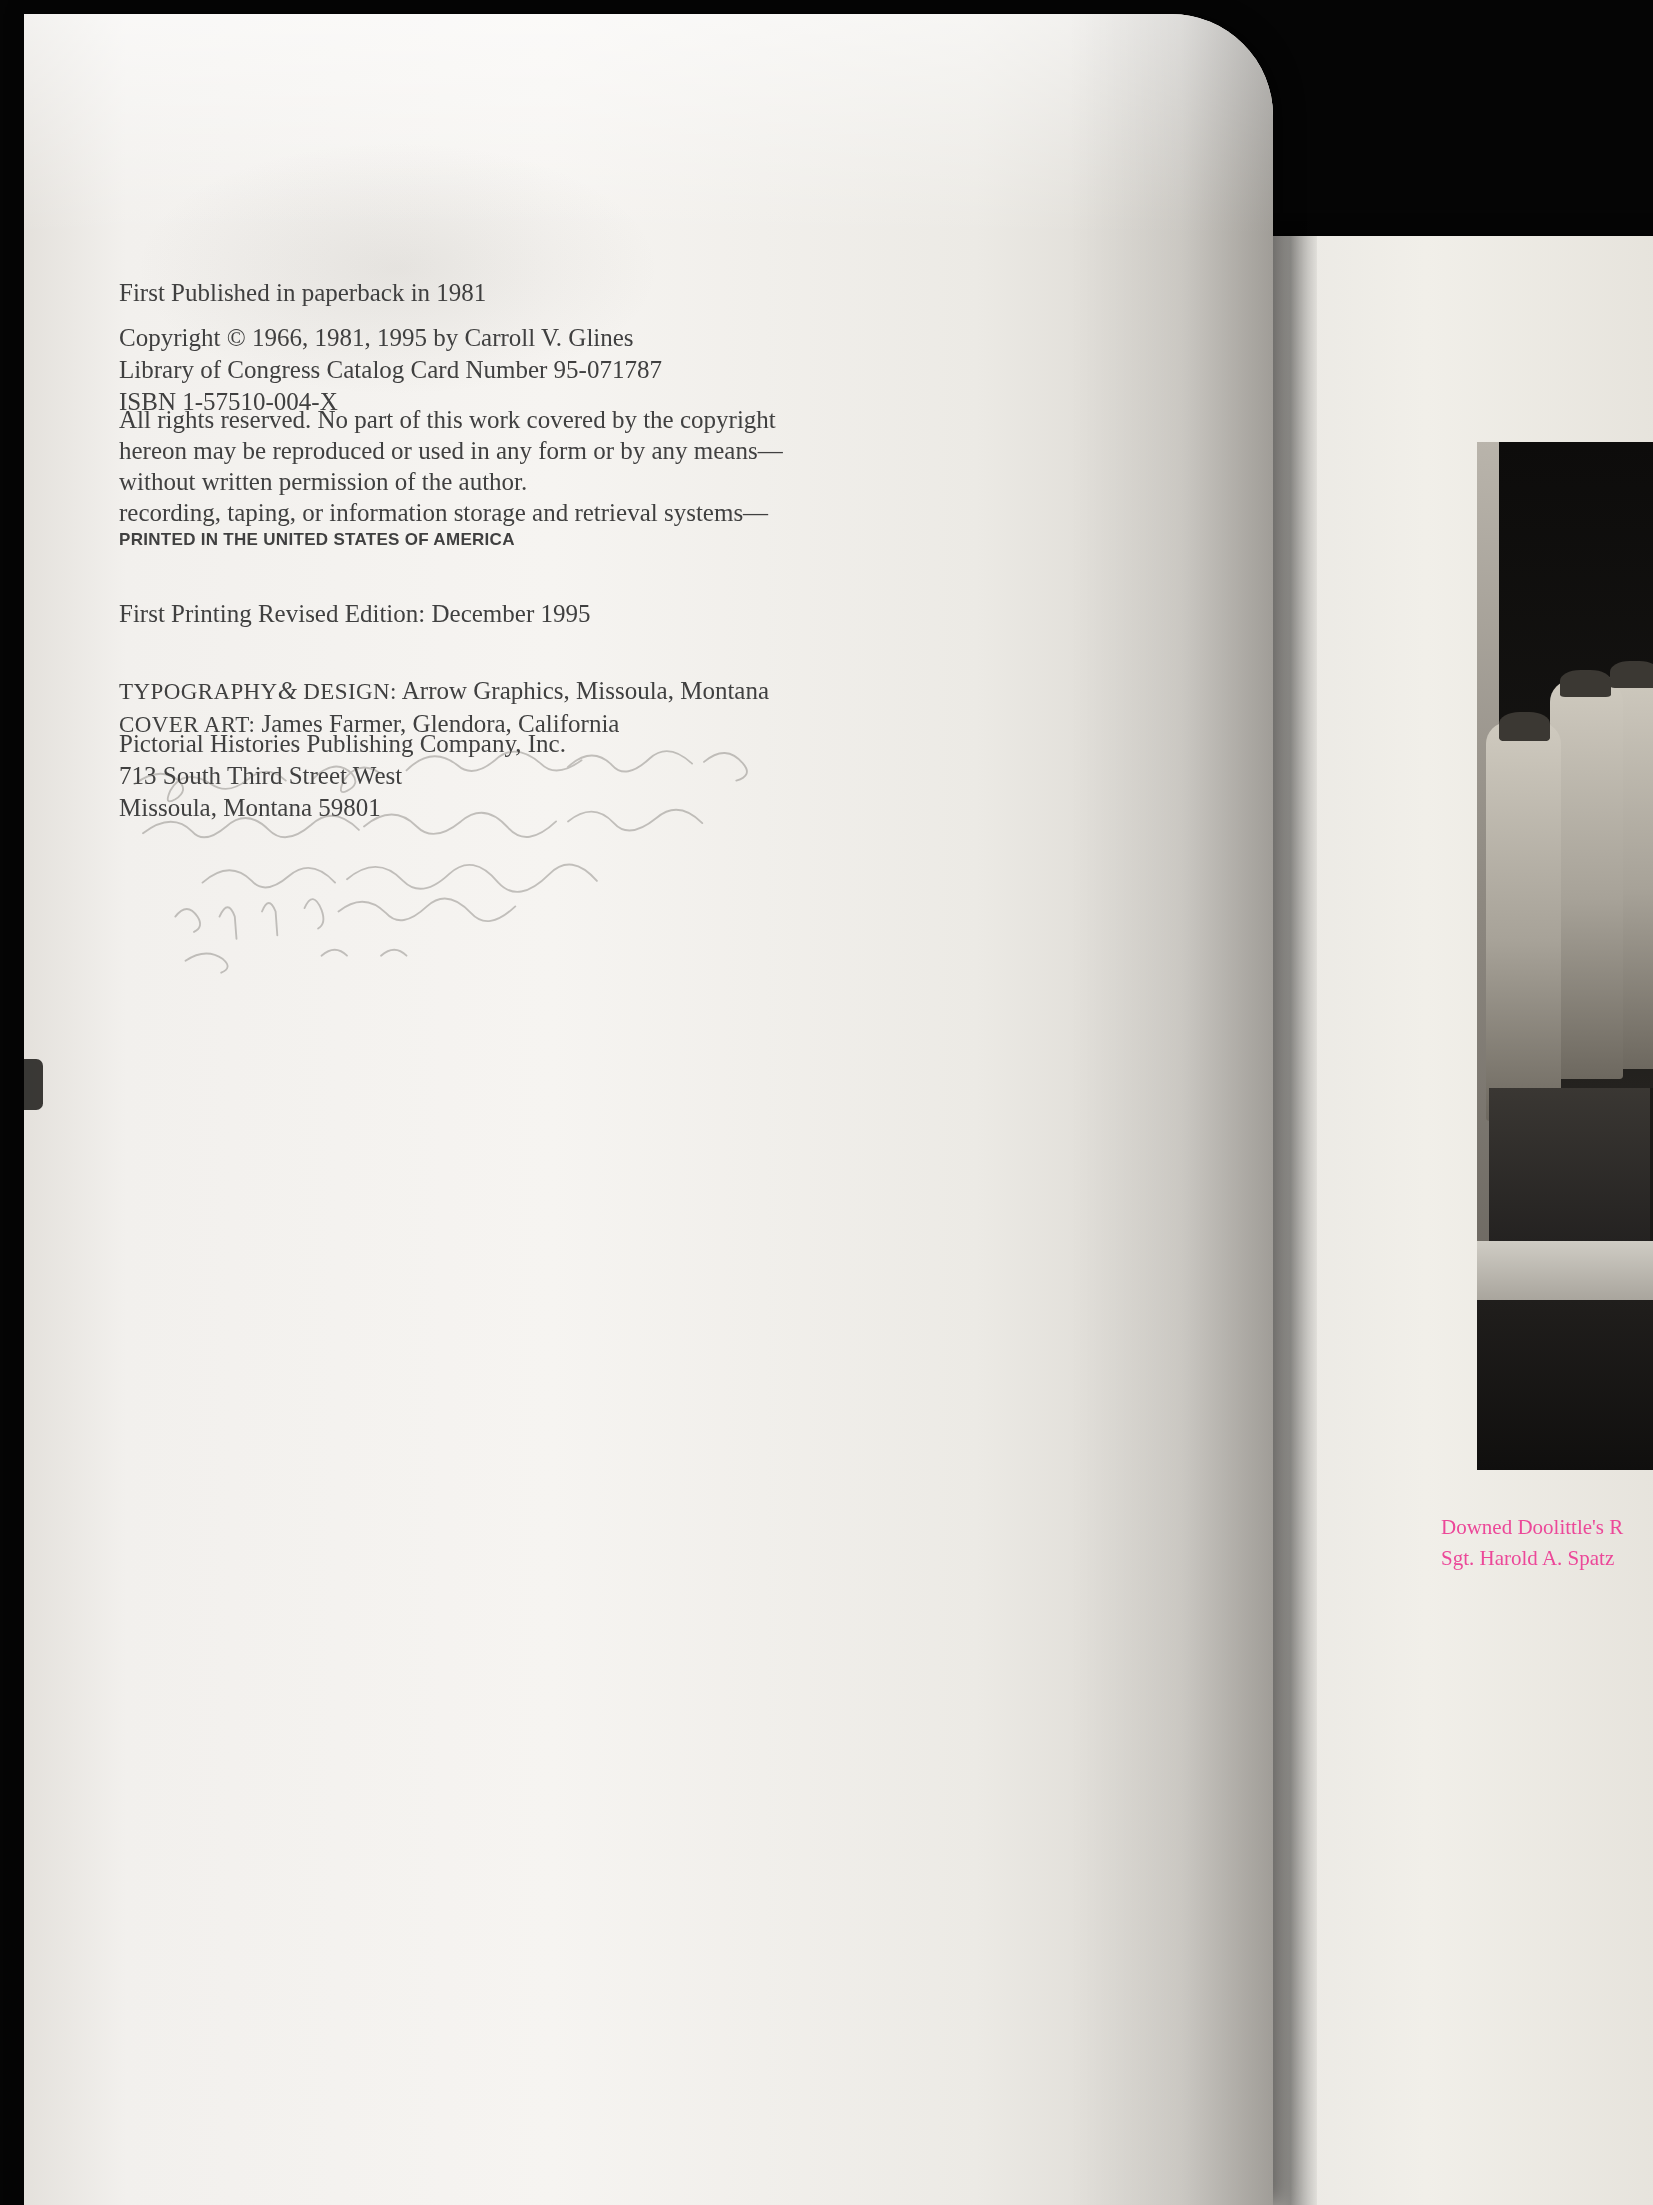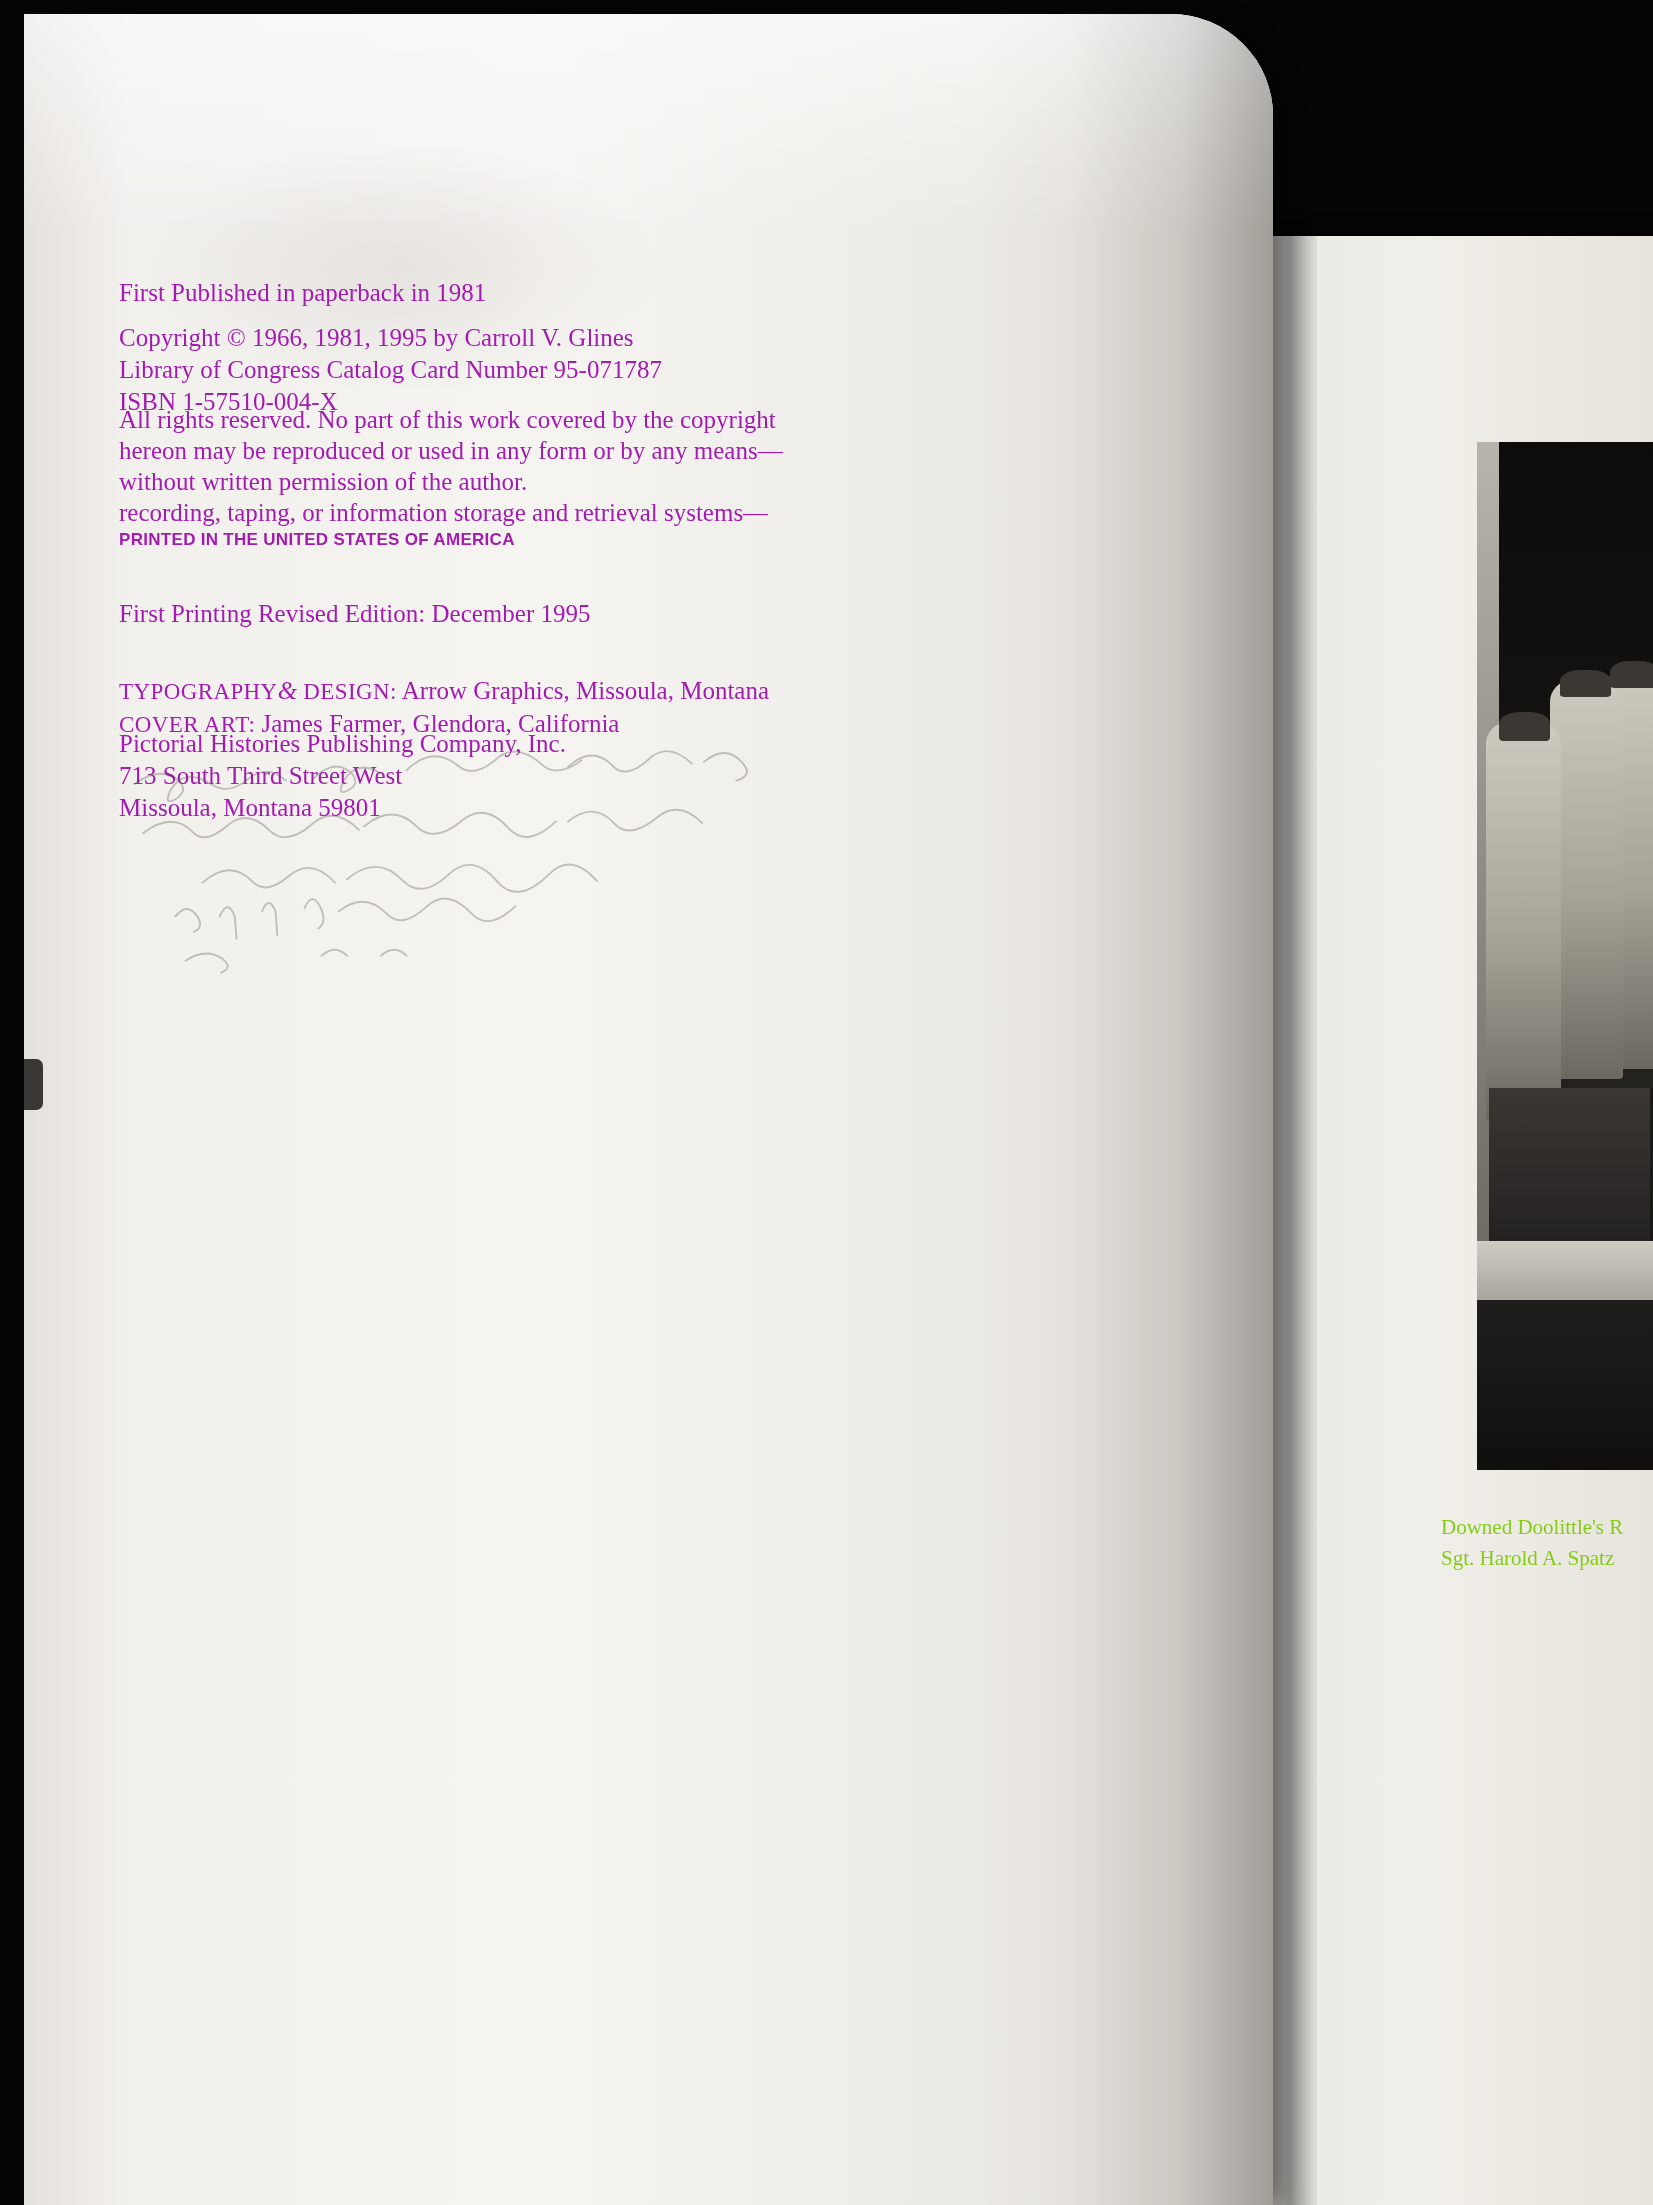--- a/index.html
+++ b/index.html
@@ -101,21 +101,21 @@
     background: linear-gradient(to bottom, #201e1c 0%, #100f0e 100%);
   }
   .photo-caption {
     position: absolute;
     left: 1441px;
     top: 1512px;
     width: 212px;
     font-family: "Liberation Serif", serif;
     font-size: 21px;
     line-height: 31px;
-    color: #84cc16;
+    color: #ec4899;
     white-space: nowrap;
     overflow: hidden;
   }
 
   
   .gutter {
     position: absolute;
     left: 1258px;
     top: 221px;
     width: 59px;
@@ -163,21 +163,21 @@
     position: absolute;
     left: 110px; top: 127px;
     width: 527px; height: 255px;
     background: radial-gradient(ellipse at center, rgba(120,115,105,0.12) 0%, rgba(120,115,105,0) 70%);
   }
 
   
   .copy {
     position: absolute;
     left: 95px;
-    color: #a21caf;
+    color: #404040;
     font-family: "Liberation Serif", serif;
   }
   .b-first-pub { top: 261px; font-size: 25px; line-height: 36px; }
   .b-copyright { top: 308px; font-size: 25px; line-height: 32px; }
   .b-rights    { top: 390px; font-size: 25px; line-height: 31px; }
   .b-printed   { top: 516px; font-size: 17px; letter-spacing: 0.3px; font-family: "Liberation Sans", sans-serif; font-weight: 600; }
   .b-firstprint{ top: 551px; font-size: 25px; line-height: 34px; margin-top: 32px; }
   .b-credits   { top: 617px; font-size: 25px; line-height: 32px; margin-top: 44px; }
   .b-publisher { top: 714px; font-size: 25px; line-height: 32px; }
 

